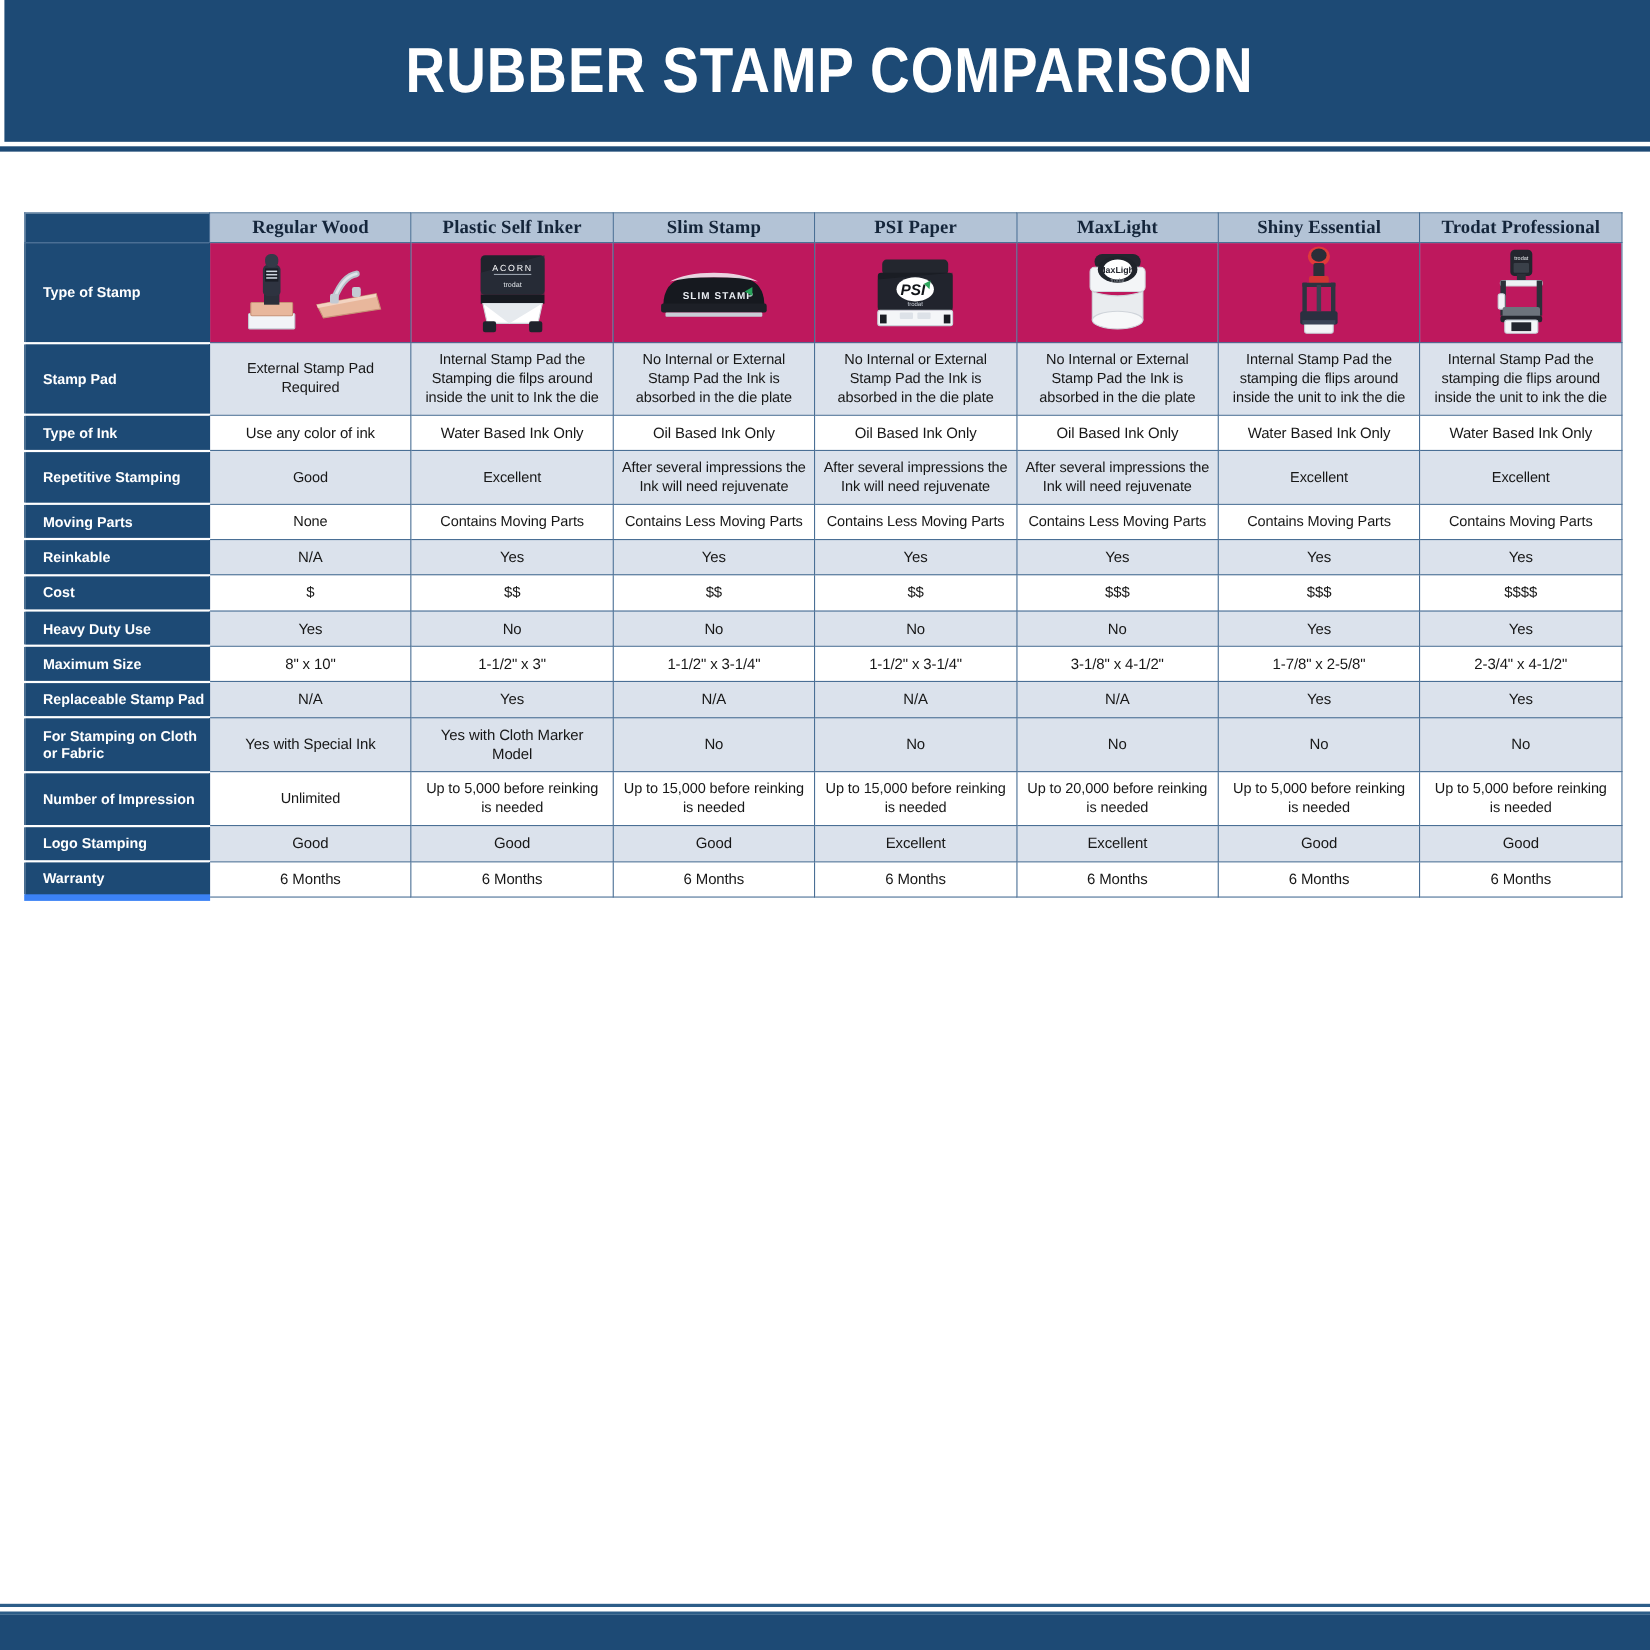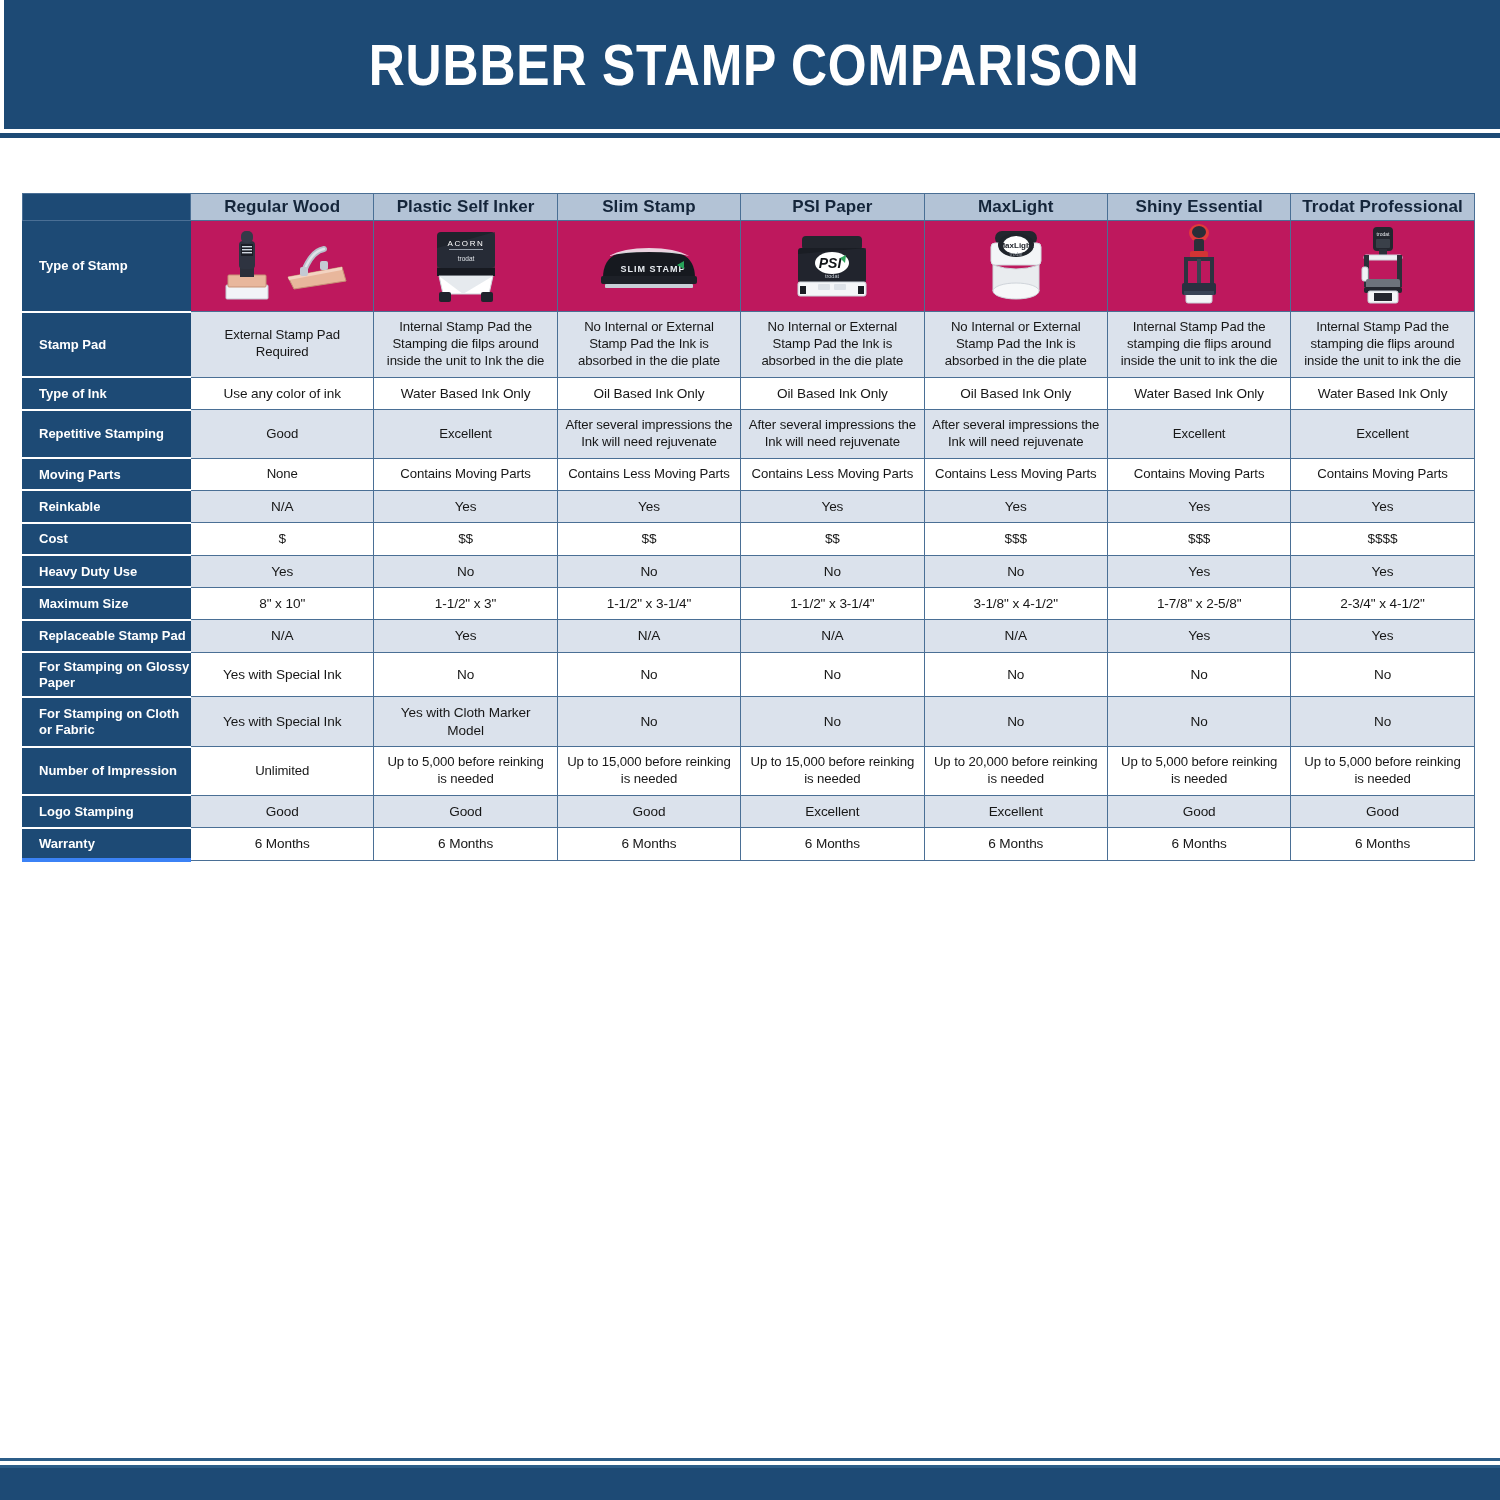--- a/index.html
+++ b/index.html
@@ -82,38 +82,38 @@
     border-bottom: none;
   }
   .head-cell {
     background: #b3c3d6;
     color: #14253a;
     font-size: 17px;
     font-weight: 700;
     height: 27px;
     padding: 2px 4px;
     border-bottom: 1px solid #8fa6bf;
-    font-family: Liberation Sans, sans-serif;
+    font-family: Liberation Serif, serif;
     letter-spacing: .1px;
   }
 
   
   td.rowlabel {
     background: #1d4a75;
     color: #ffffff;
     font-weight: 700;
     font-size: 13px;
     text-align: left;
     padding: 6px 0 6px 16px;
     border: 1px solid #1d4a75;
     border-bottom: 2px solid #ffffff;
     line-height: 1.18;
     font-family: "Liberation Sans", sans-serif;
   }
-  tr.r-last td.rowlabel { border-bottom: 4px solid #3b82f6; }
+  tr.r-last td.rowlabel { border-bottom: 6px solid #3b82f6; }
 
   
   td.data {
     font-size: 13.6px;
     color: #171717;
     line-height: 1.28;
     padding: 7px 7px;
     font-family: "Liberation Sans Narrow", "Liberation Sans", sans-serif;
     letter-spacing: -0.1px;
   }
@@ -402,30 +402,20 @@
           <td class="rowlabel">Replaceable Stamp Pad</td>
           <td class="data">N/A</td>
           <td class="data">Yes</td>
           <td class="data">N/A</td>
           <td class="data">N/A</td>
           <td class="data">N/A</td>
           <td class="data">Yes</td>
           <td class="data">Yes</td>
         </tr>
 
-        <tr class="plain">
-          <td class="rowlabel">For Stamping on Glossy Paper</td>
-          <td class="data">Yes with Special Ink</td>
-          <td class="data">No</td>
-          <td class="data">No</td>
-          <td class="data">No</td>
-          <td class="data">No</td>
-          <td class="data">No</td>
-          <td class="data">No</td>
-        </tr>
 
         <tr class="band">
           <td class="rowlabel">For Stamping on Cloth or Fabric</td>
           <td class="data">Yes with Special Ink</td>
           <td class="data">Yes with Cloth Marker Model</td>
           <td class="data">No</td>
           <td class="data">No</td>
           <td class="data">No</td>
           <td class="data">No</td>
           <td class="data">No</td>

